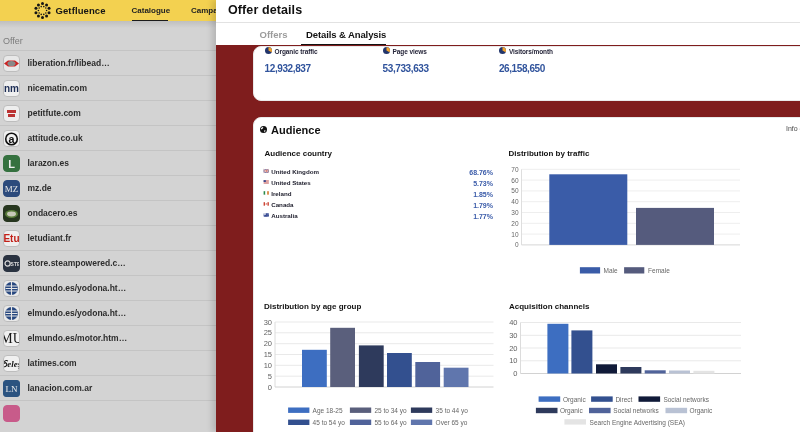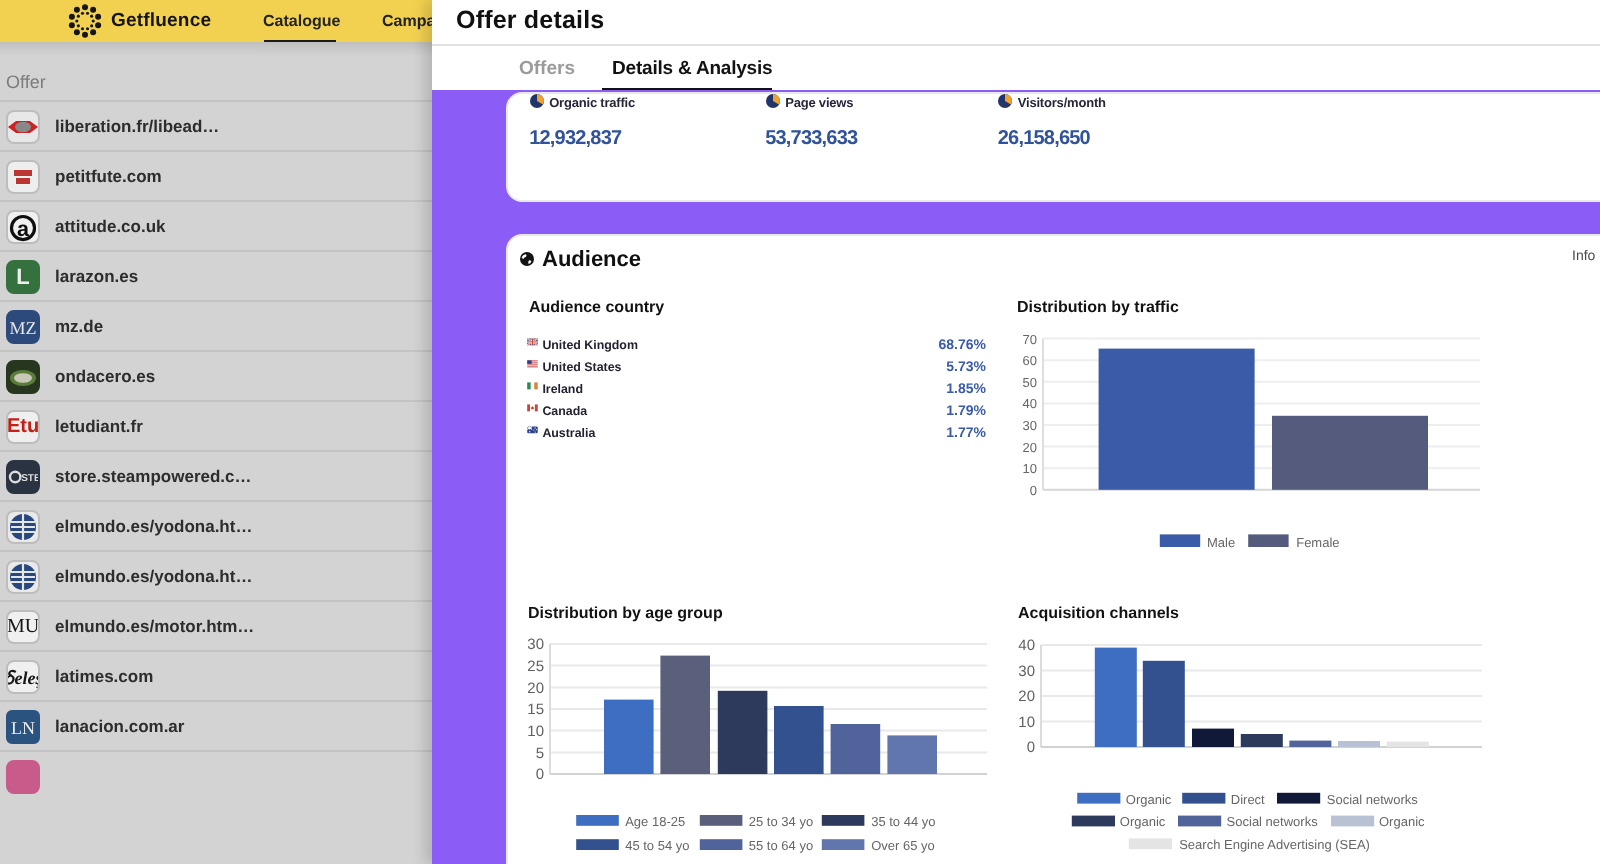--- a/index.html
+++ b/index.html
@@ -20,21 +20,21 @@
 #slist li .ic { position:absolute; left:3px; top:4px; width:17px; height:17px; border-radius:4px; background:#e8e8e8; border:1px solid #bdbdbd; overflow:hidden; }
 #slist li .lb { position:absolute; left:27.5px; top:0; height:25px; line-height:25px; font-size:8.5px; font-weight:700; color:#2d2d2d; white-space:nowrap; }
 .icin { position:absolute; left:0; top:0; width:100%; height:100%; display:flex; align-items:center; justify-content:center; }
 
 
 #panel { left:216px; top:0; width:584px; height:432px; background:#fff; box-shadow:-4px 0 6px rgba(0,0,0,0.14); }
 #ptitle { left:12px; top:3px; font-size:12.5px; font-weight:700; color:#101010; letter-spacing:0.1px; }
 #tab-offers { left:43.5px; top:28.5px; font-size:9.5px; font-weight:700; color:#9b9b9b; }
 #tab-det { left:90px; top:28.5px; font-size:9.5px; letter-spacing:-0.1px; font-weight:700; color:#121212; }
 #tab-det-u { left:85px; top:44.4px; width:85px; height:2.1px; background:#121212; }
-#pbody { left:0; top:45px; width:584px; height:387px; background:#8b5cf6; }
+#pbody { left:0; top:45px; width:584px; height:387px; background:#7f1d1d; }
 .card { position:absolute; background:#fff; border:1px solid #e9e9e9; border-radius:8px; }
 #stats { left:37px; top:0.5px; width:560px; height:55.5px; }
 .stat { position:absolute; top:0px; }
 .stat .sl { font-size:6.5px; font-weight:700; color:#26263a; white-space:nowrap; letter-spacing:-0.1px; }
 .stat .sv { margin-top:9px; font-size:10px; font-weight:700; color:#30539c; letter-spacing:-0.4px; }
 .sic { display:inline-block; vertical-align:-0.5px; margin-right:3px; }
 #aud { left:37px; top:72px; width:560px; height:330px; }
 #aud-title { left:17px; top:6px; font-size:11px; font-weight:700; color:#101010; }
 #info { left:532px; top:7px; font-size:7px; color:#4a4a4a; white-space:nowrap; }
 .sect { position:absolute; font-size:8px; font-weight:700; color:#121212; }
@@ -81,20 +81,26 @@
             <span class="icin">
               <svg width="15" height="9" viewBox="0 0 15 9">
                 <polygon points="0,4.5 4,1.5 11,1.5 15,4.5 11,7.5 4,7.5" fill="#c22"></polygon>
                 <ellipse cx="7.5" cy="4.5" rx="4" ry="2.6" fill="#888"></ellipse>
               </svg>
             </span>
           </span>
           <span class="lb">liberation.fr/libead…</span>
         </li>
       <li>
+          <span class="ic" style="background:#efefef;">
+            <span class="icin" style="font-weight:800; font-size:10px; color:#1d2d55;">nm</span>
+          </span>
+          <span class="lb">nicematin.com</span>
+        </li>
+      <li>
           <span class="ic" style="background:#eee;">
             <span class="icin">
               <svg width="11" height="11" viewBox="0 0 11 11">
                 <rect x="1" y="2" width="9" height="3" fill="#b33"></rect>
                 <rect x="2" y="6" width="7" height="3" fill="#b33"></rect>
               </svg>
             </span>
           </span>
           <span class="lb">petitfute.com</span>
         </li>
@@ -177,21 +183,21 @@
                   <line x1="1.5" y1="10" x2="13.5" y2="10"></line>
                   <line x1="7.5" y1="1" x2="7.5" y2="14"></line>
                 </g>
               </svg>
             </span>
           </span>
           <span class="lb">elmundo.es/yodona.ht…</span>
         </li>
       <li>
           <span class="ic" style="background:#f0f0f0;">
-            <span class="icin" style="color:#171717; font-size:10px; font-family:'Liberation Serif',serif;">MU</span>
+            <span class="icin" style="color:#171717; font-size:14px; font-family:'Liberation Serif',serif;">MU</span>
           </span>
           <span class="lb">elmundo.es/motor.htm…</span>
         </li>
       <li>
           <span class="ic" style="background:#f0f0f0;">
             <span class="icin" style="color:#171717; font-size:9px; font-style:italic; font-family:'Liberation Serif',serif; font-weight:700;">ẟeleş</span>
           </span>
           <span class="lb">latimes.com</span>
         </li>
       <li>

